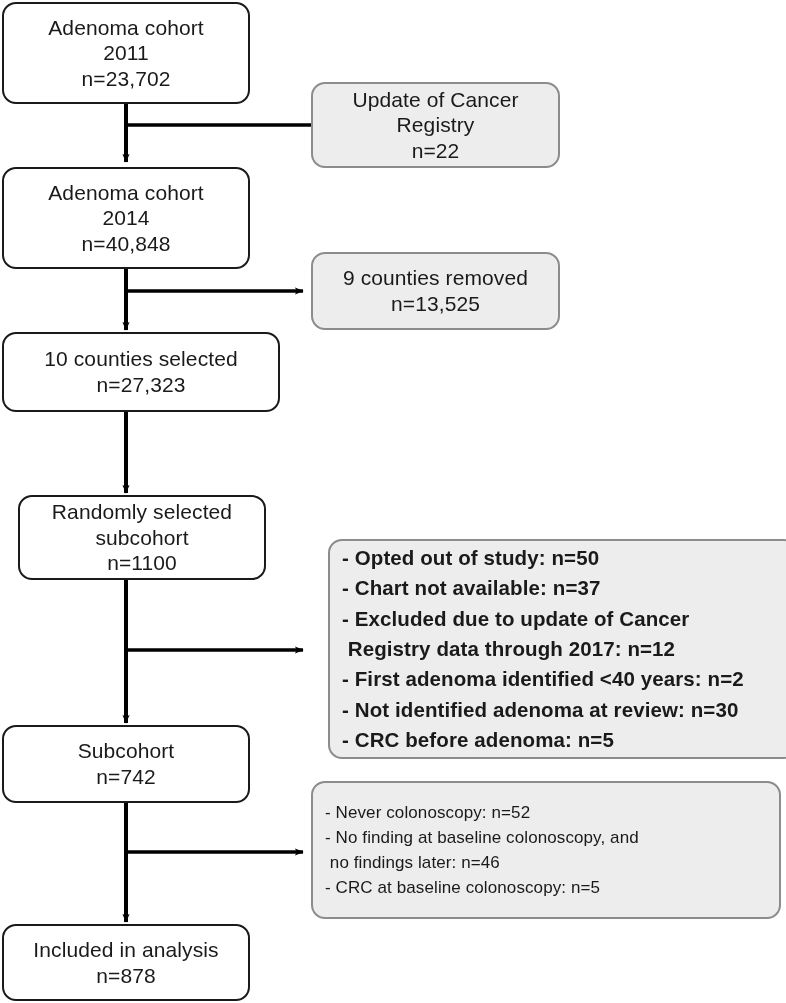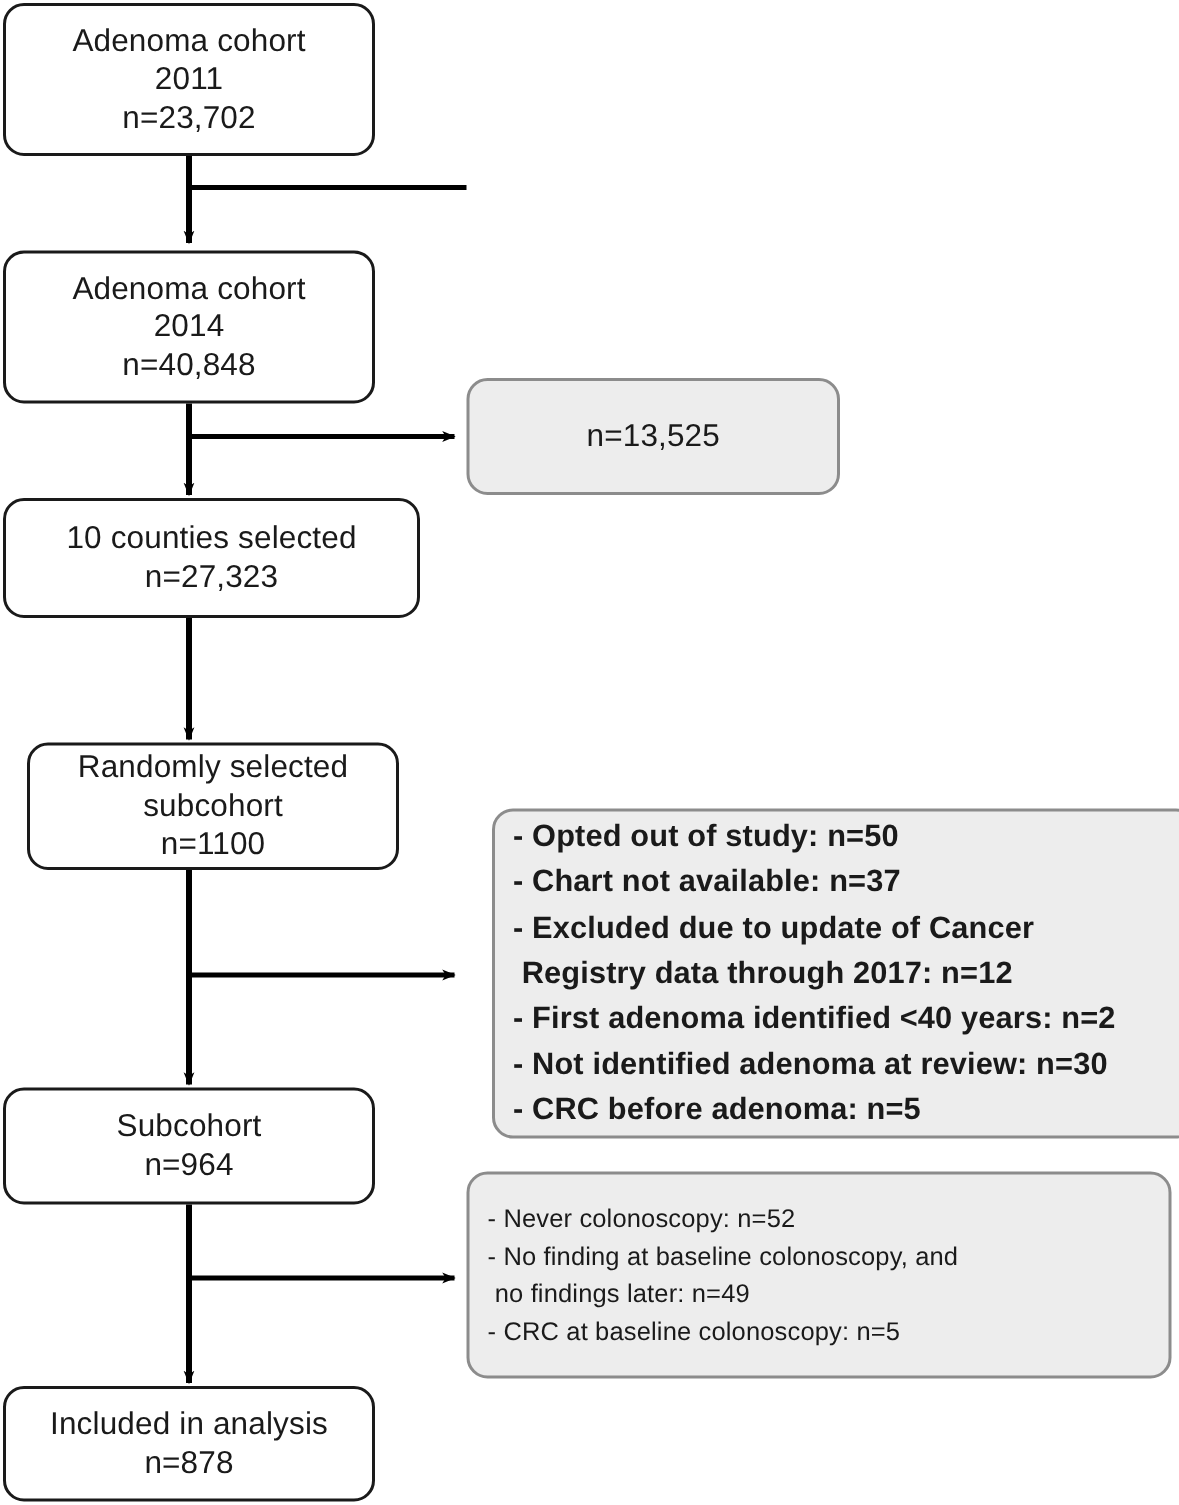--- a/index.html
+++ b/index.html
@@ -93,28 +93,34 @@
 
     <line x1="126" y1="852" x2="303" y2="852" stroke="#000000" stroke-width="3.4" marker-end="url(#arrow)"></line>
   </svg>
 
   <div class="node white" style="left:2px; top:2px; width:248px; height:102px;">
     <span class="line">Adenoma cohort</span>
     <span class="line">2011</span>
     <span class="line">n=23,702</span>
   </div>
 
+  <div class="node gray" style="left:311px; top:82px; width:249px; height:86px;">
+    <span class="line">Update of Cancer</span>
+    <span class="line">Registry</span>
+    <span class="line">n=22</span>
+  </div>
 
   <div class="node white" style="left:2px; top:167px; width:248px; height:102px;">
     <span class="line">Adenoma cohort</span>
     <span class="line">2014</span>
     <span class="line">n=40,848</span>
   </div>
 
   <div class="node gray" style="left:311px; top:252px; width:249px; height:78px;">
+    <span class="line">9 counties removed</span>
     <span class="line">n=13,525</span>
   </div>
 
   <div class="node white" style="left:2px; top:332px; width:278px; height:80px;">
     <span class="line">10 counties selected</span>
     <span class="line">n=27,323</span>
   </div>
 
   <div class="node white" style="left:2px; top:495px; width:248px; height:85px;margin-left:16px;">
     <span class="line">Randomly selected</span>
@@ -127,27 +133,27 @@
     <span class="line">- Chart not available: n=37</span>
     <span class="line">- Excluded due to update of Cancer</span>
     <span class="line"> Registry data through 2017: n=12</span>
     <span class="line">- First adenoma identified &lt;40 years: n=2</span>
     <span class="line">- Not identified adenoma at review: n=30</span>
     <span class="line">- CRC before adenoma: n=5</span>
   </div>
 
   <div class="node white" style="left:2px; top:725px; width:248px; height:78px;">
     <span class="line">Subcohort</span>
-    <span class="line">n=964</span>
+    <span class="line">n=742</span>
   </div>
 
   <div class="node gray listbox" style="left:311px; top:781px; width:470px; height:138px; font-size:17px; line-height:1.48;">
     <span class="line">- Never colonoscopy: n=52</span>
     <span class="line">- No finding at baseline colonoscopy, and</span>
-    <span class="line"> no findings later: n=49</span>
+    <span class="line"> no findings later: n=46</span>
     <span class="line">- CRC at baseline colonoscopy: n=5</span>
   </div>
 
   <div class="node white" style="left:2px; top:924px; width:248px; height:77px;">
     <span class="line">Included in analysis</span>
     <span class="line">n=878</span>
   </div>
 
 </div>
 

